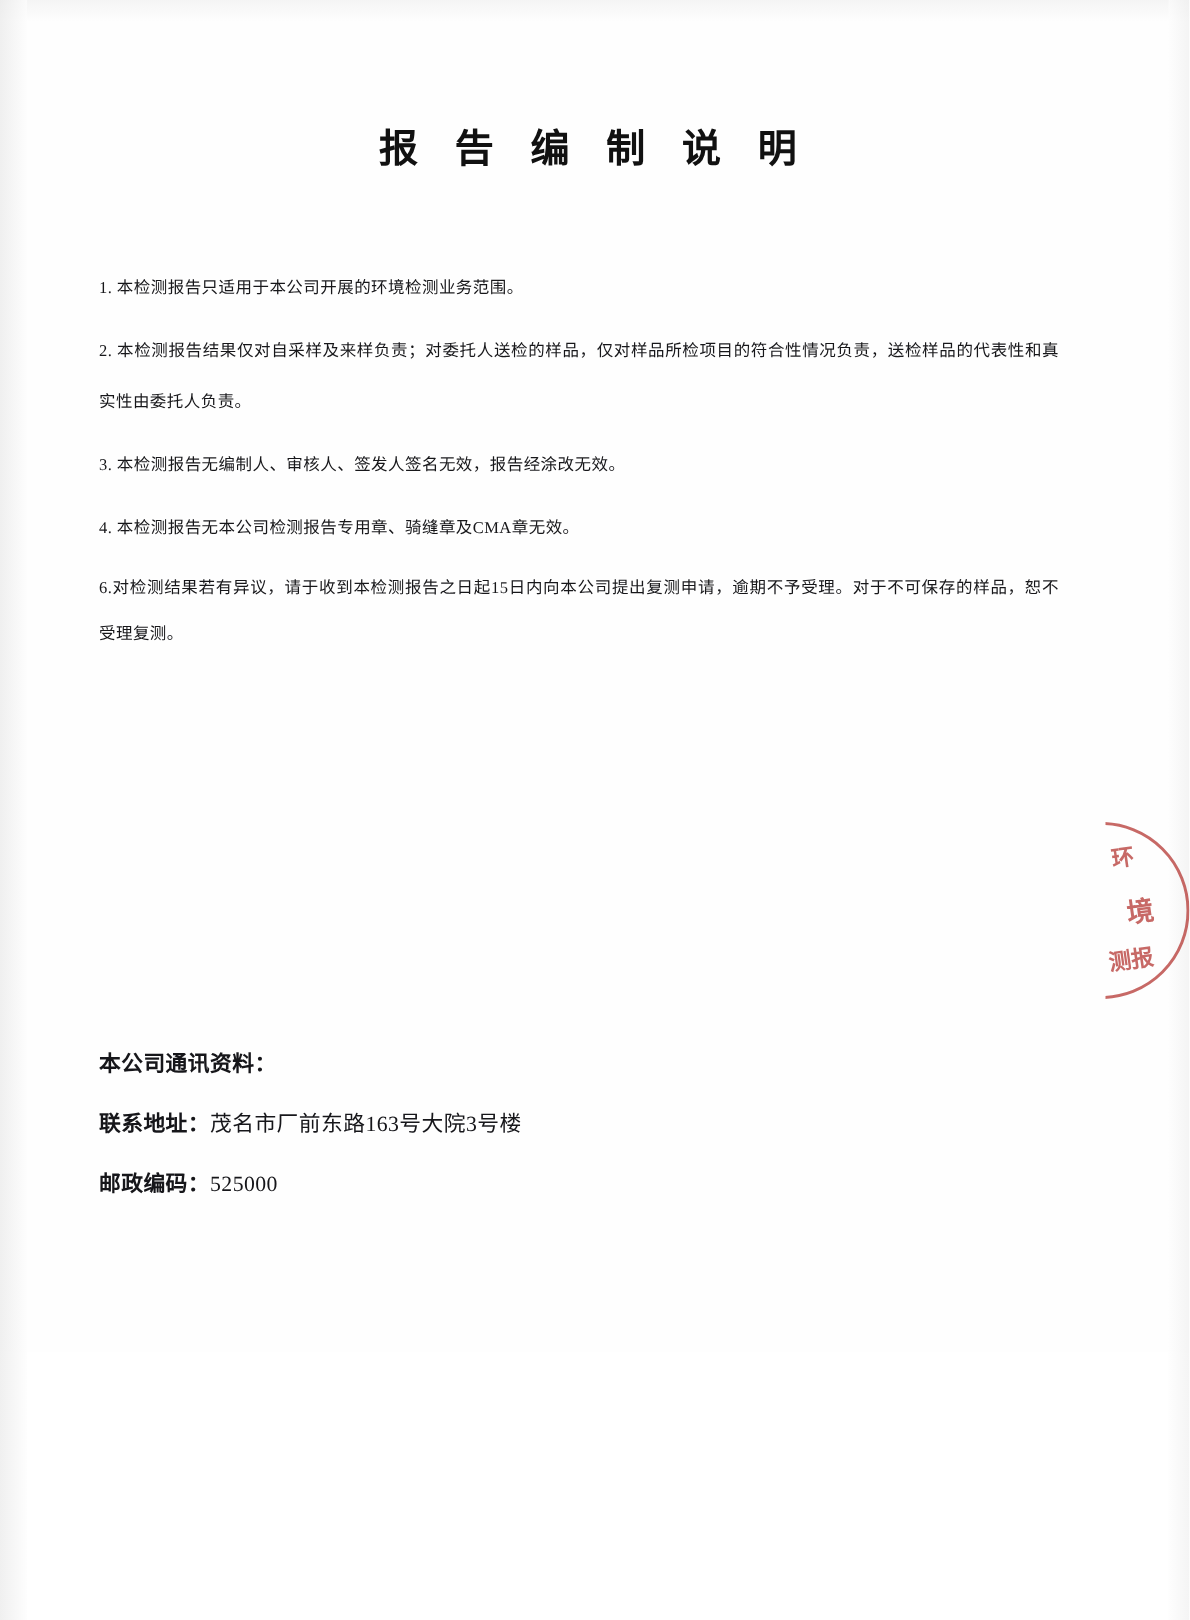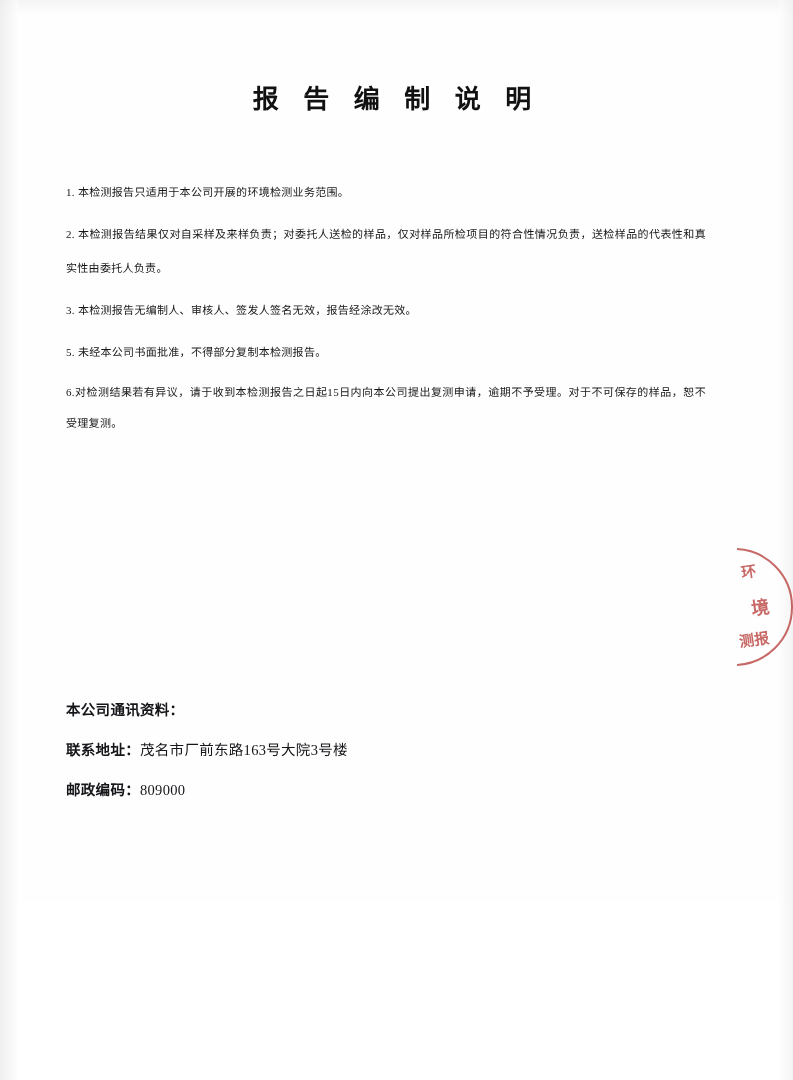--- a/index.html
+++ b/index.html
@@ -146,33 +146,33 @@
   <div class="scan-edge-right"></div>
 
   <div class="content">
 
     <div class="doc-title">报 告 编 制 说 明</div>
 
     <div class="clauses">
       <div class="clause">1.  本检测报告只适用于本公司开展的环境检测业务范围。</div>
       <div class="clause">2.  本检测报告结果仅对自采样及来样负责；对委托人送检的样品，仅对样品所检项目的符合性情况负责，送检样品的代表性和真实性由委托人负责。</div>
       <div class="clause">3.  本检测报告无编制人、审核人、签发人签名无效，报告经涂改无效。</div>
-      <div class="clause">5.  未经本公司书面批准，不得部分复制本检测报告。</div>
+      <div class="clause">4.  本检测报告无本公司检测报告专用章、骑缝章及CMA章无效。</div>
       <div class="clause tight">6.对检测结果若有异议，请于收到本检测报告之日起15日内向本公司提出复测申请，逾期不予受理。对于不可保存的样品，恕不受理复测。</div>
     </div>
 
     <div class="contact-block">
       <div class="contact-line">
         <span class="label">本公司通讯资料：</span>
       </div>
       <div class="contact-line">
         <span class="label">联系地址：</span><span>茂名市厂前东路163号大院3号楼</span>
       </div>
       <div class="contact-line">
-        <span class="label">邮政编码：</span><span>809000</span>
+        <span class="label">邮政编码：</span><span>525000</span>
       </div>
     </div>
 
     <div class="stamp">
       <div class="ring"></div>
       <div class="s-char c1">环</div>
       <div class="s-char c2">境</div>
       <div class="s-char c3">测报</div>
     </div>
 

